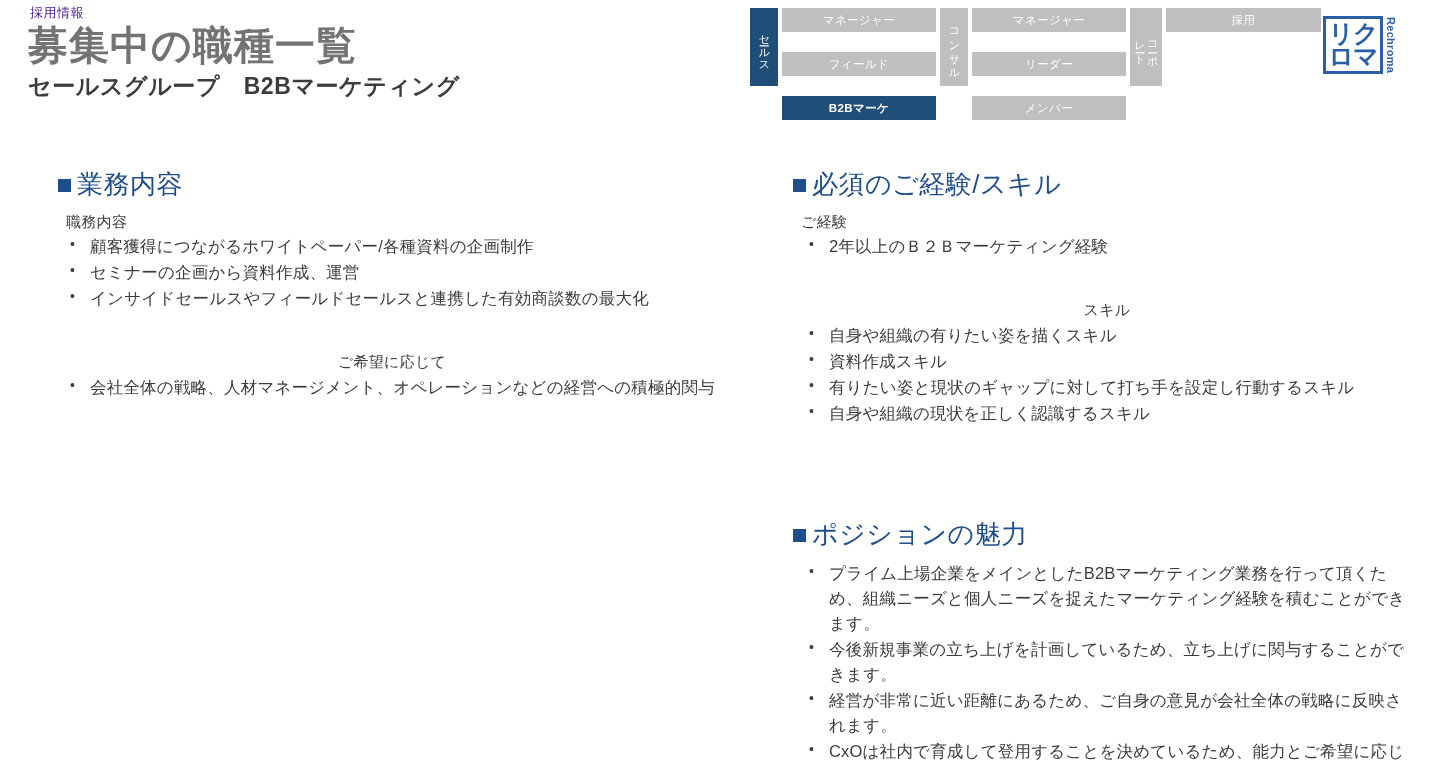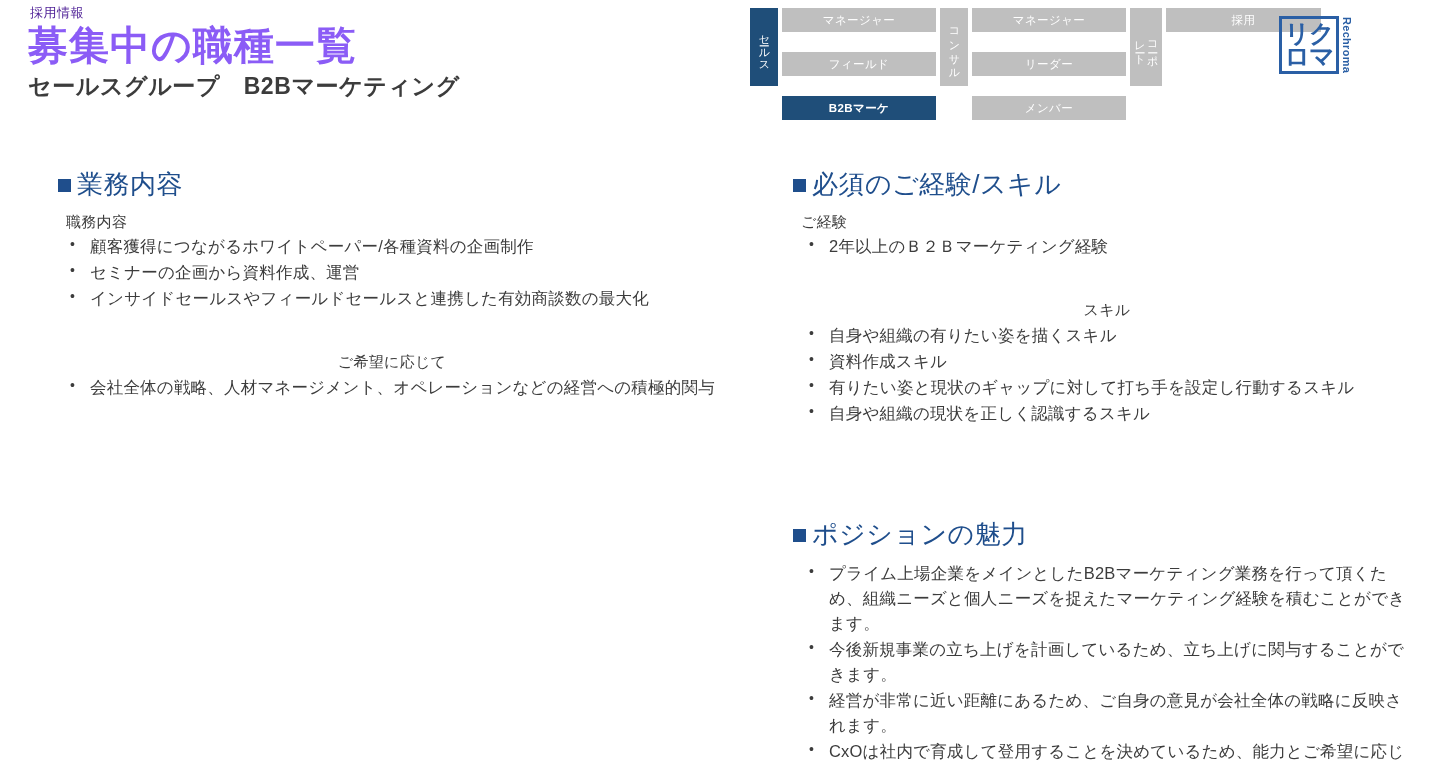--- a/index.html
+++ b/index.html
@@ -28,21 +28,21 @@
   .eyebrow {
     font-size: 13px;
     color: #4c1d95;
     letter-spacing: 0.5px;
     line-height: 1.4;
     margin: 0 0 1px 2px;
   }
   .main-title {
     font-size: 40px;
     font-weight: bold;
-    color: #8b5cf6;
+    color: #737373;
     line-height: 1.12;
     letter-spacing: 1px;
     margin: 0 0 4px 0;
   }
   .subtitle {
     font-size: 23px;
     color: #3c3c3c;
     line-height: 1.3;
     letter-spacing: 0.6px;
     margin: 0;
@@ -116,21 +116,21 @@
     color: #ffffff;
     font-weight: bold;
   }
   .chip-col.w-sales .chip { width: 154px; }
   .chip-col.w-consul .chip { width: 154px; }
   .chip-col.w-corp .chip { width: 155px; }
 
   
   .logo-wrap {
     position: absolute;
-    left: 1279px;
+    left: 1323px;
     top: 16px;
     display: flex;
     align-items: flex-start;
     gap: 2px;
   }
   .logo-box {
     width: 60px;
     height: 58px;
     border: 3px solid #2a5fa5;
     box-sizing: border-box;

